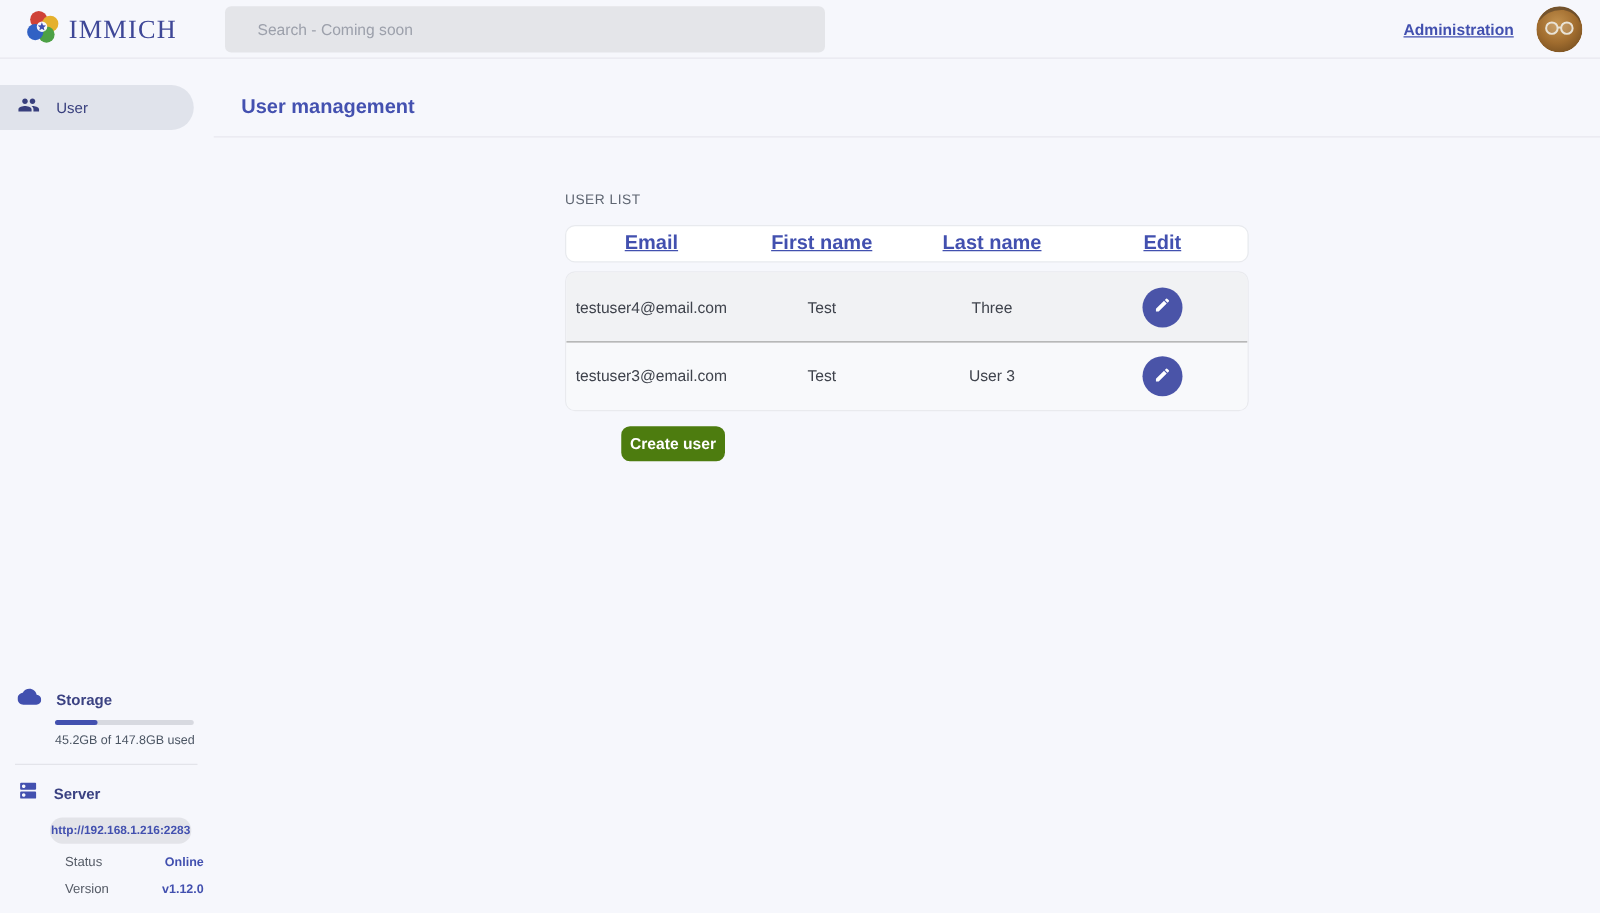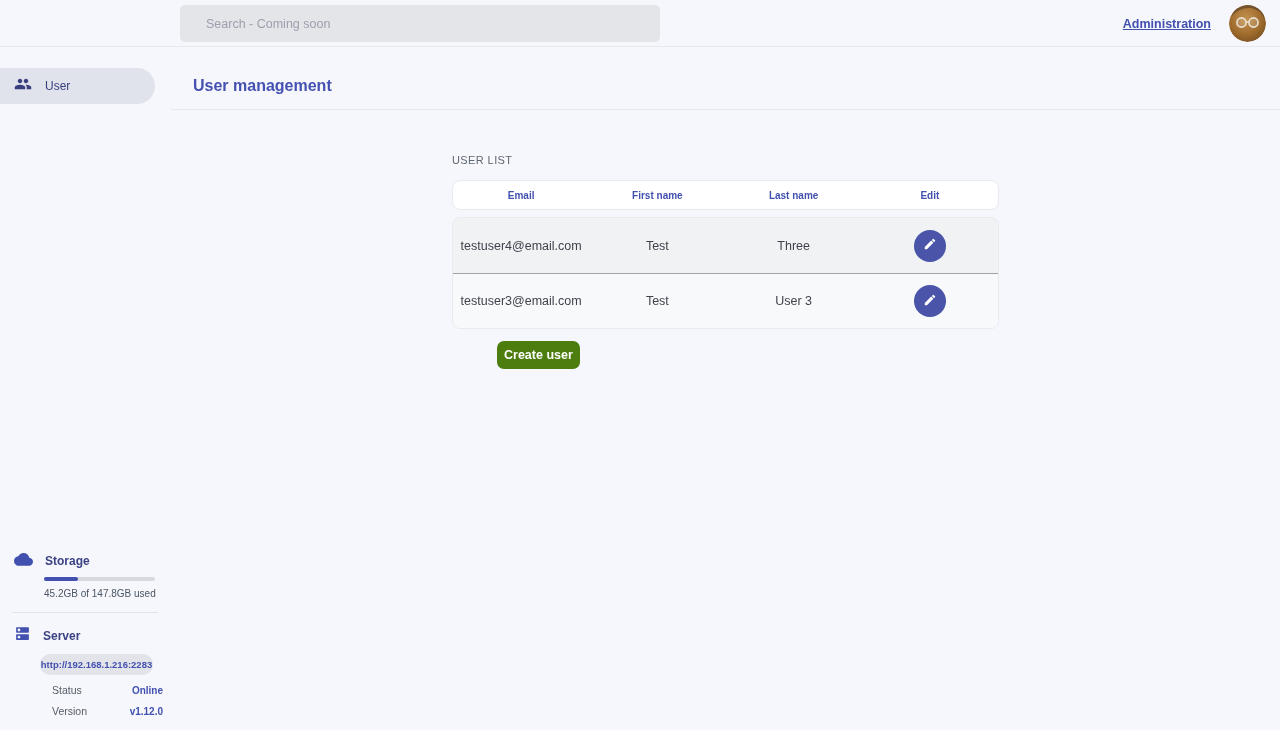--- a/index.html
+++ b/index.html
@@ -69,21 +69,21 @@
   .main { position:absolute; left:171px; top:47px; width:1109px; }
   .page-title { margin:30px 0 0 22px; font-size:16px; font-weight:700; color:#4451b0; }
   .title-divider { margin-top:14px; border:none; border-top:1px solid #e7e8ee; width:100%; }
   .content { margin:12px 0 0 281px; width:547px; }
   .section-label { font-size:11px; font-weight:500; letter-spacing:0.4px; color:#5f6672;margin-top:44px; }
   .table-head {
     margin-top:14px; height:30px; background:#ffffff;
     border:1px solid #e8eaee; border-radius:8px;
     display:grid; grid-template-columns:repeat(4,1fr); align-items:center;
   }
-  .table-head .col { text-align:center; font-size:10px; font-weight:600; color:#4250af; }
+  .table-head .col { text-align:center; font-size:16px; font-weight:600; color:#4250af;text-decoration:underline; }
   .table-body {
     margin-top:7px; border:1px solid #e9eaee; border-radius:8px; overflow:hidden;
   }
   .table-row {
     height:55px; display:grid; grid-template-columns:repeat(4,1fr); align-items:center;
   }
   .table-row:nth-child(odd) { background:#f1f2f4; }
   .table-row:nth-child(even) { background:#f8f9fb; }
   .table-row + .table-row { border-top:1px solid #a3a3a3; }
   .cell { text-align:center; font-size:12.5px; color:#3f434c; }
@@ -95,20 +95,33 @@
   .create-btn {
     margin-top:12px; padding:7px 7px; background:#4d7c0f; color:#ffffff;
     border:none; border-radius:7px; font-size:12.5px; font-weight:600;
     font-family:"Liberation Sans", sans-serif; cursor:pointer;margin-left:45px;
   }
 </style>
 </head>
 <body>
 
 <header class="app-header">
+  <div class="logo">
+    <span>
+      <svg width="28" height="28" viewBox="0 0 28 28">
+        <circle cx="11" cy="8.6" r="6.9" fill="#cf4237"></circle>
+        <circle cx="20.2" cy="12" r="6.5" fill="#e5b02c"></circle>
+        <circle cx="17.2" cy="20.6" r="6.5" fill="#4da146"></circle>
+        <circle cx="8.2" cy="18.6" r="6.5" fill="#3161c4"></circle>
+        <circle cx="13.6" cy="14.3" r="4.2" fill="#f6f7fc"></circle>
+        <polygon points="13.5,10.8 14.4,13.1 16.8,13.3 15.0,14.9 15.6,17.3 13.5,16.0 11.4,17.3 12.0,14.9 10.2,13.3 12.6,13.1" fill="#4250af"></polygon>
+      </svg>
+    </span>
+    <span class="logo-text">IMMICH</span>
+  </div>
   <input class="search-bar" type="text" placeholder="Search - Coming soon" style="">
   <div class="header-right">
     <a class="admin-link">Administration</a>
     <div class="avatar">
       <svg width="37" height="37" viewBox="0 0 37 37">
         <defs>
           <radialGradient id="av" cx="45%" cy="38%" r="75%">
             <stop offset="0%" stop-color="#c3924f"></stop>
             <stop offset="55%" stop-color="#a06c2e"></stop>
             <stop offset="100%" stop-color="#6f4a1e"></stop>

